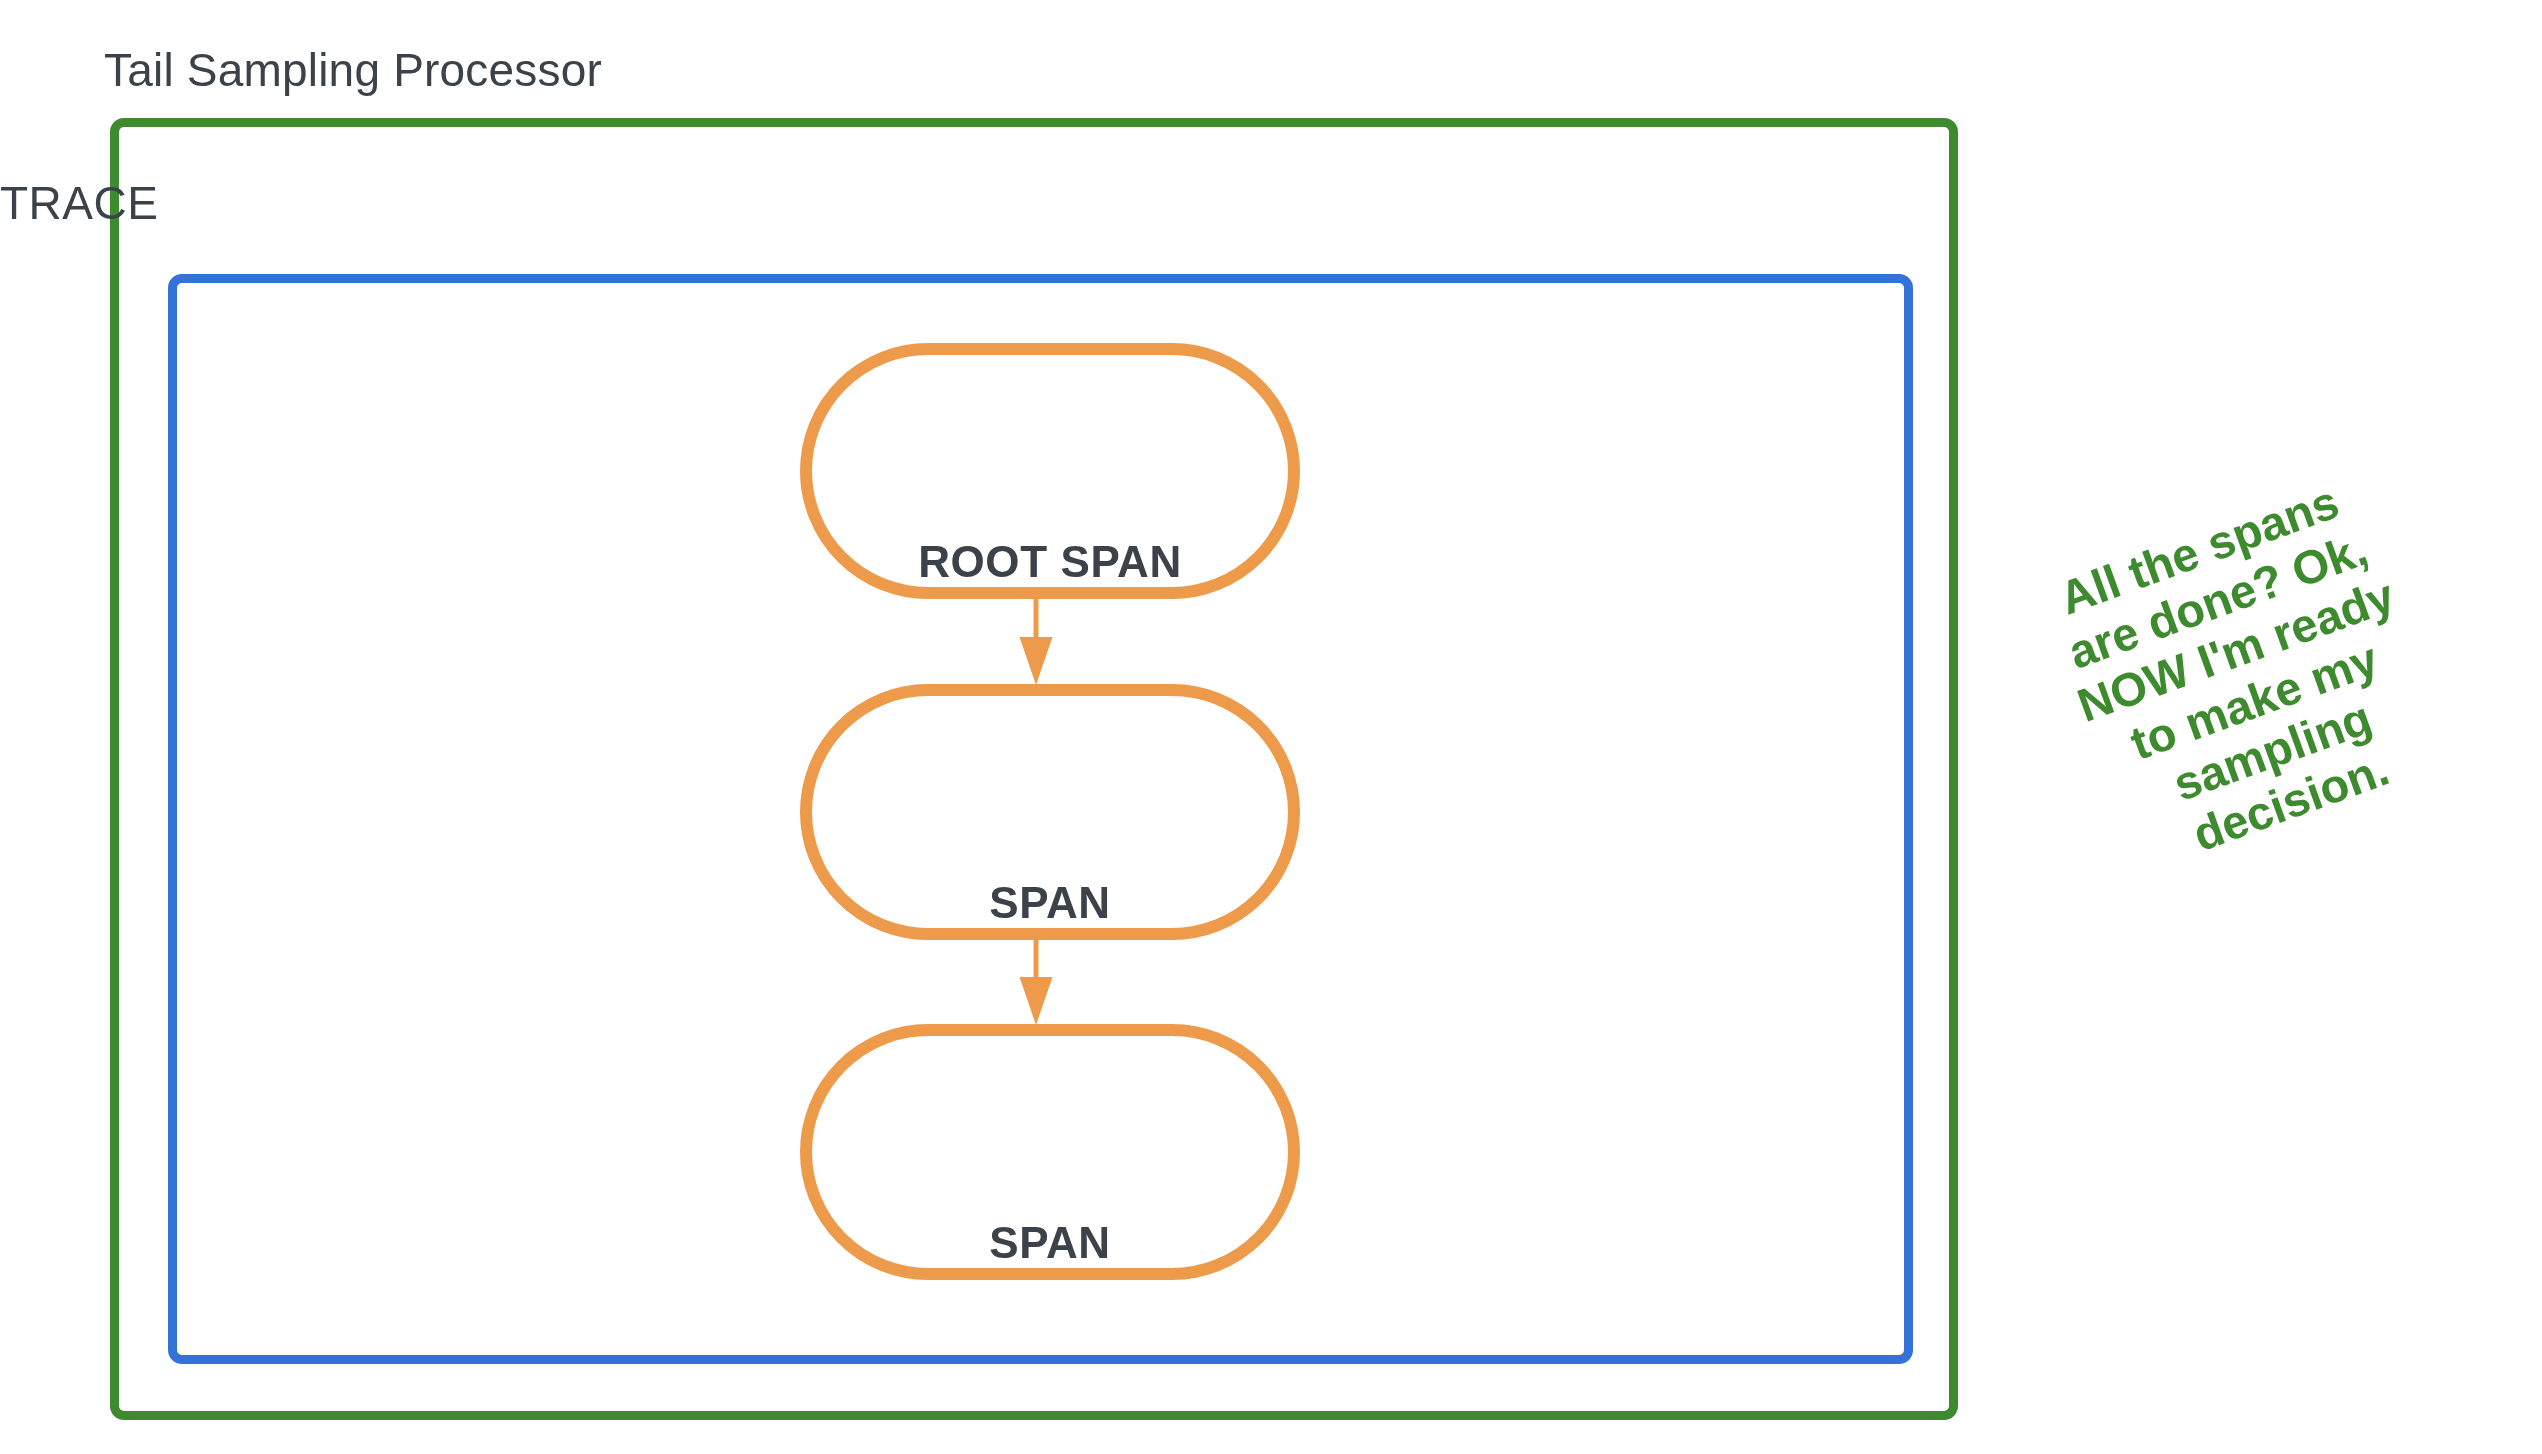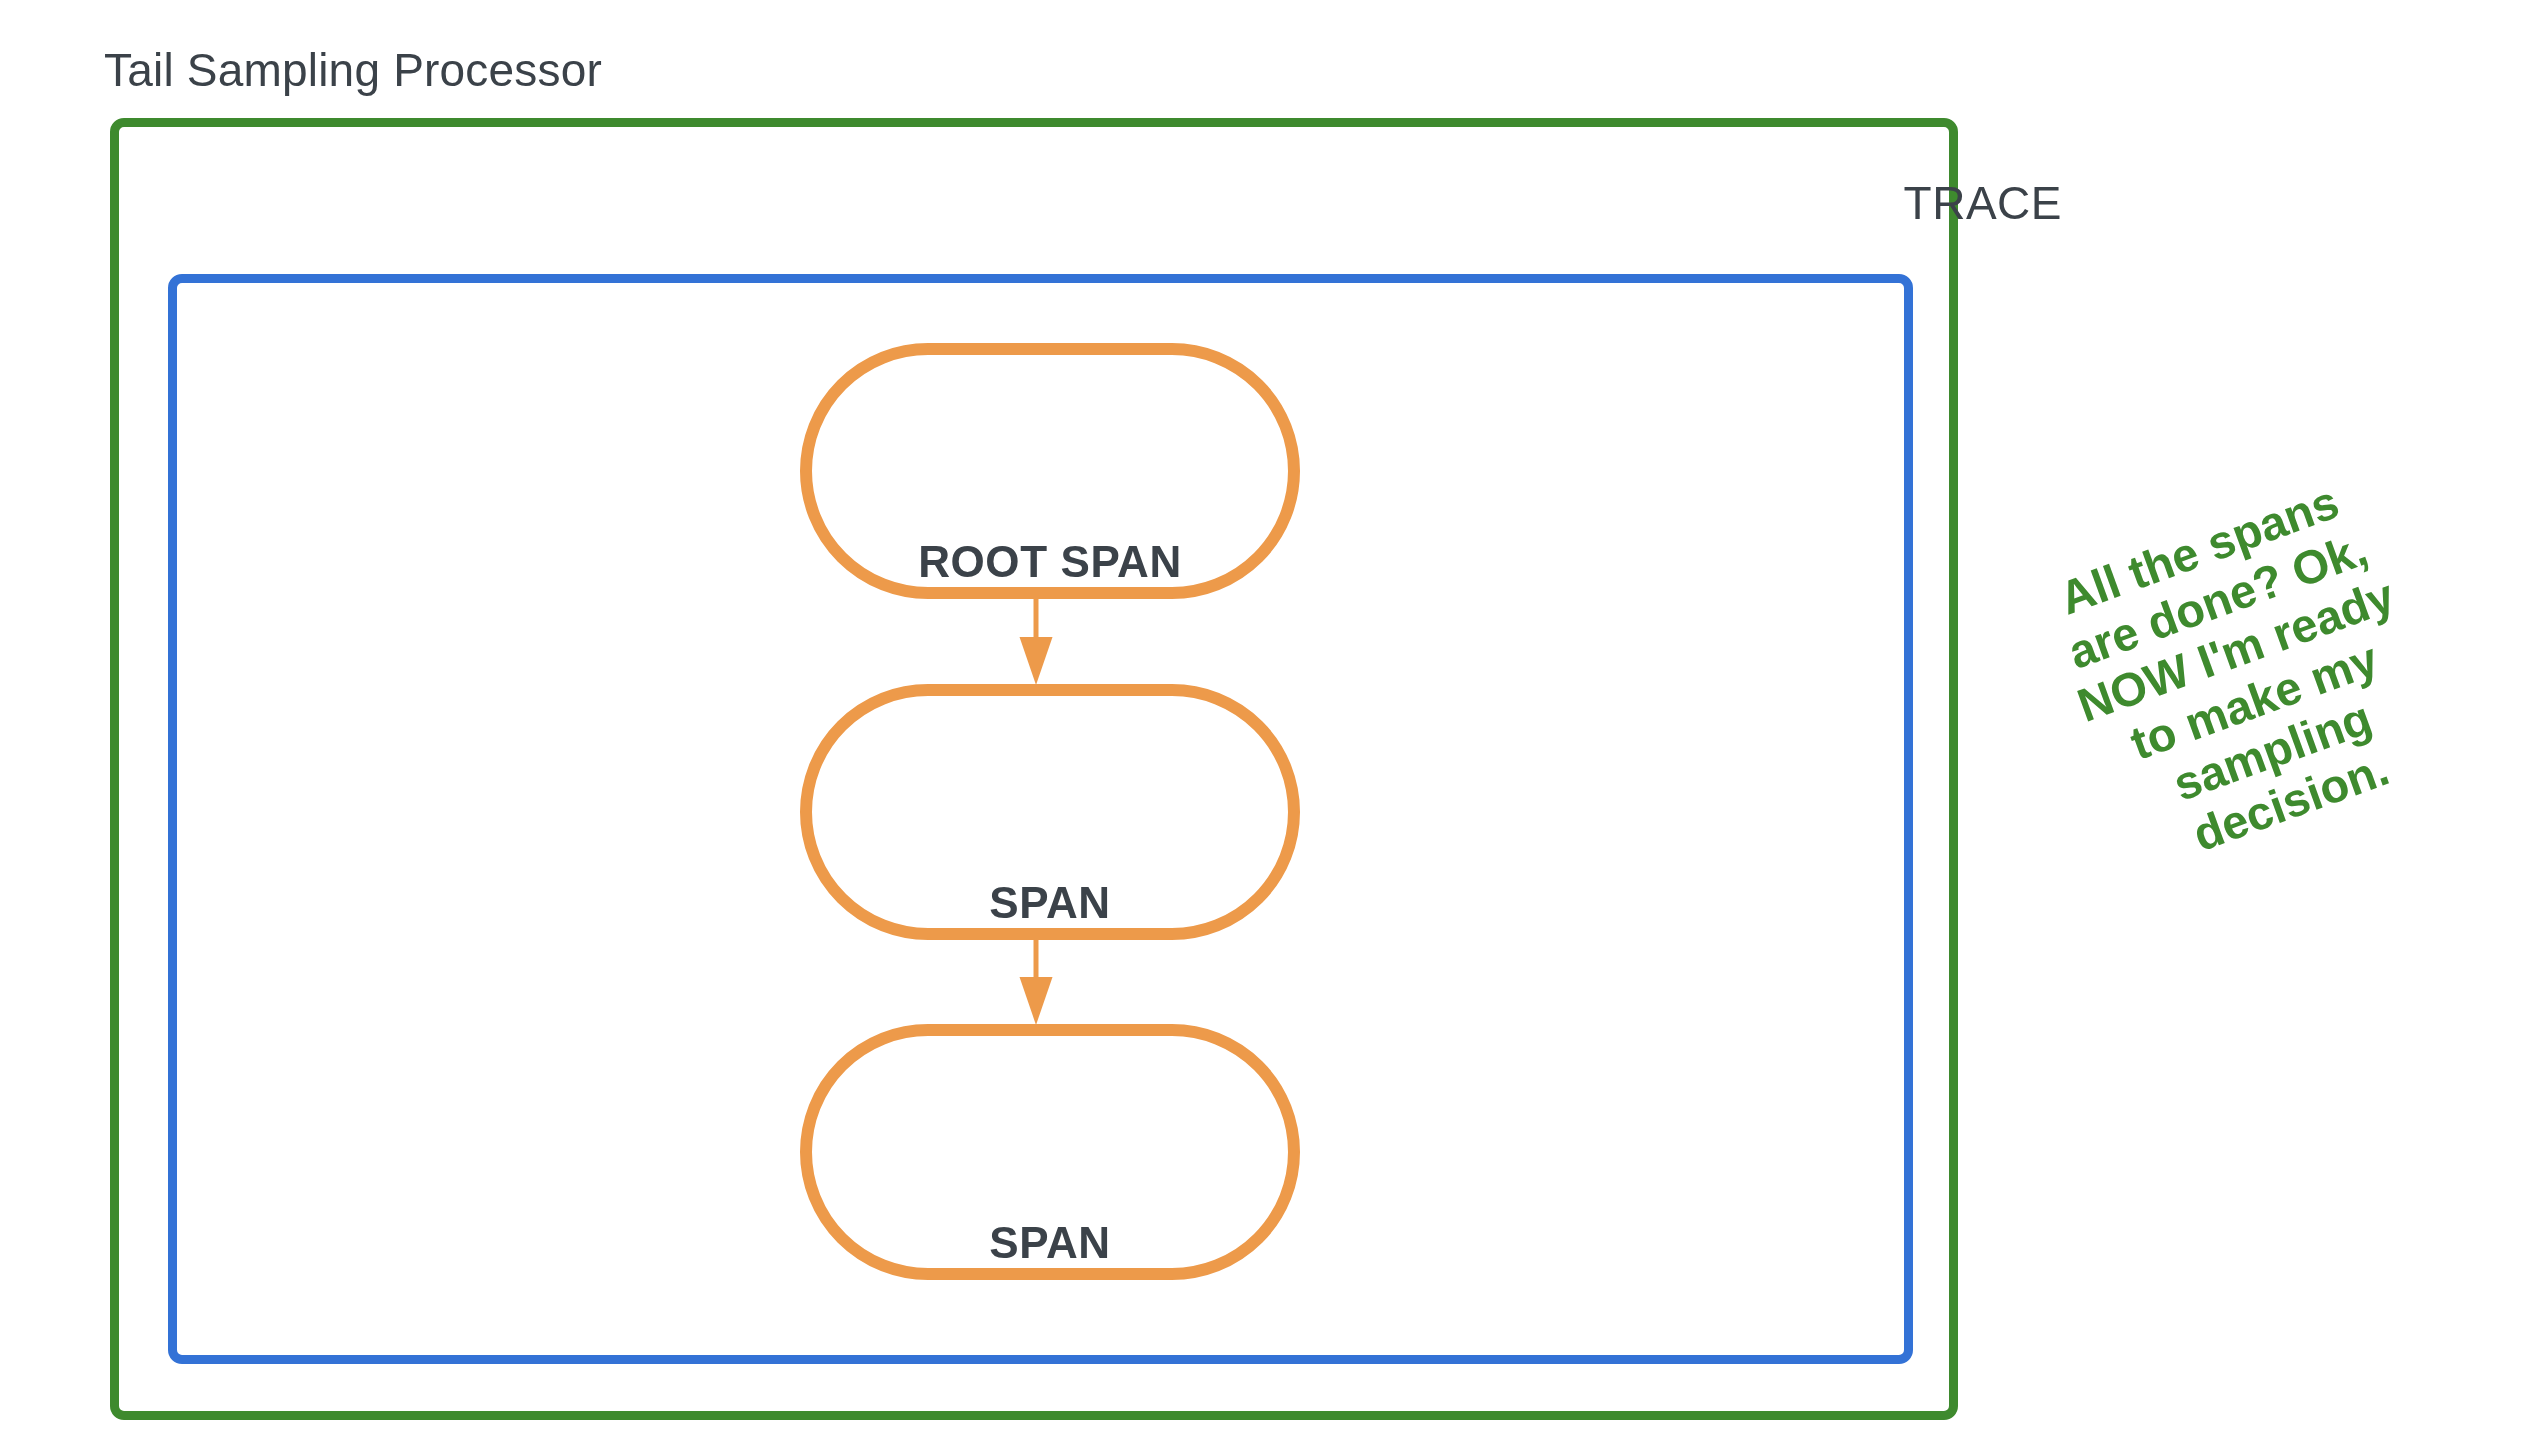--- a/index.html
+++ b/index.html
@@ -45,21 +45,21 @@
     border-radius: 14px;
     background: #ffffff;
   }
 
   
   .trace-label {
     position: absolute;
     left: 0;
     top: 176px;
     width: 2062px;
-    text-align: right;
+    text-align: left;
     font-size: 46px;
     font-weight: 400;
     color: #3b4249;
     letter-spacing: 0.5px;
   }
 
   
   .trace-box {
     position: absolute;
     left: 168px;

